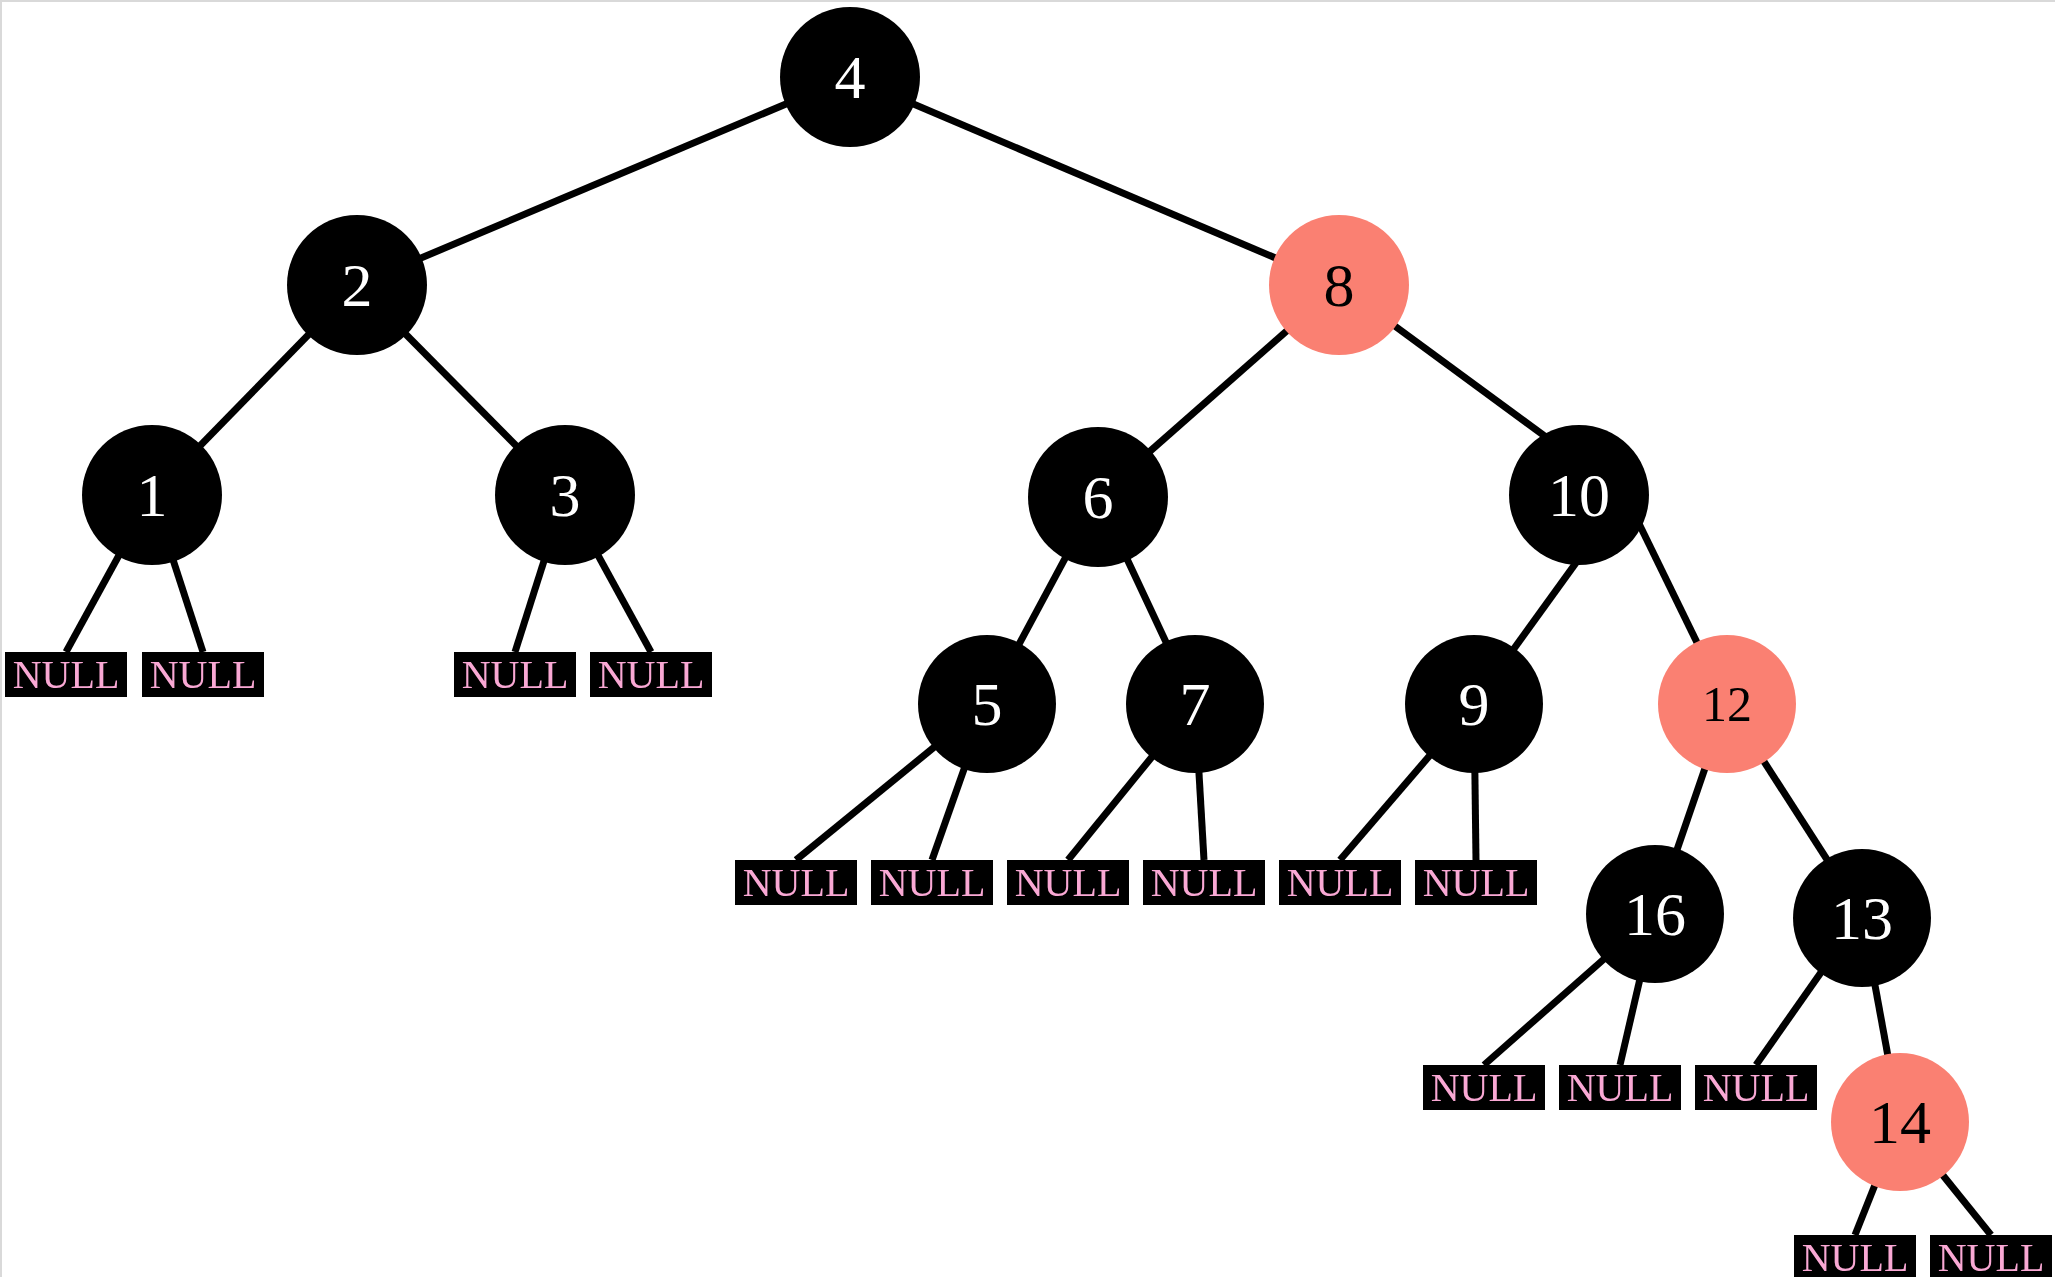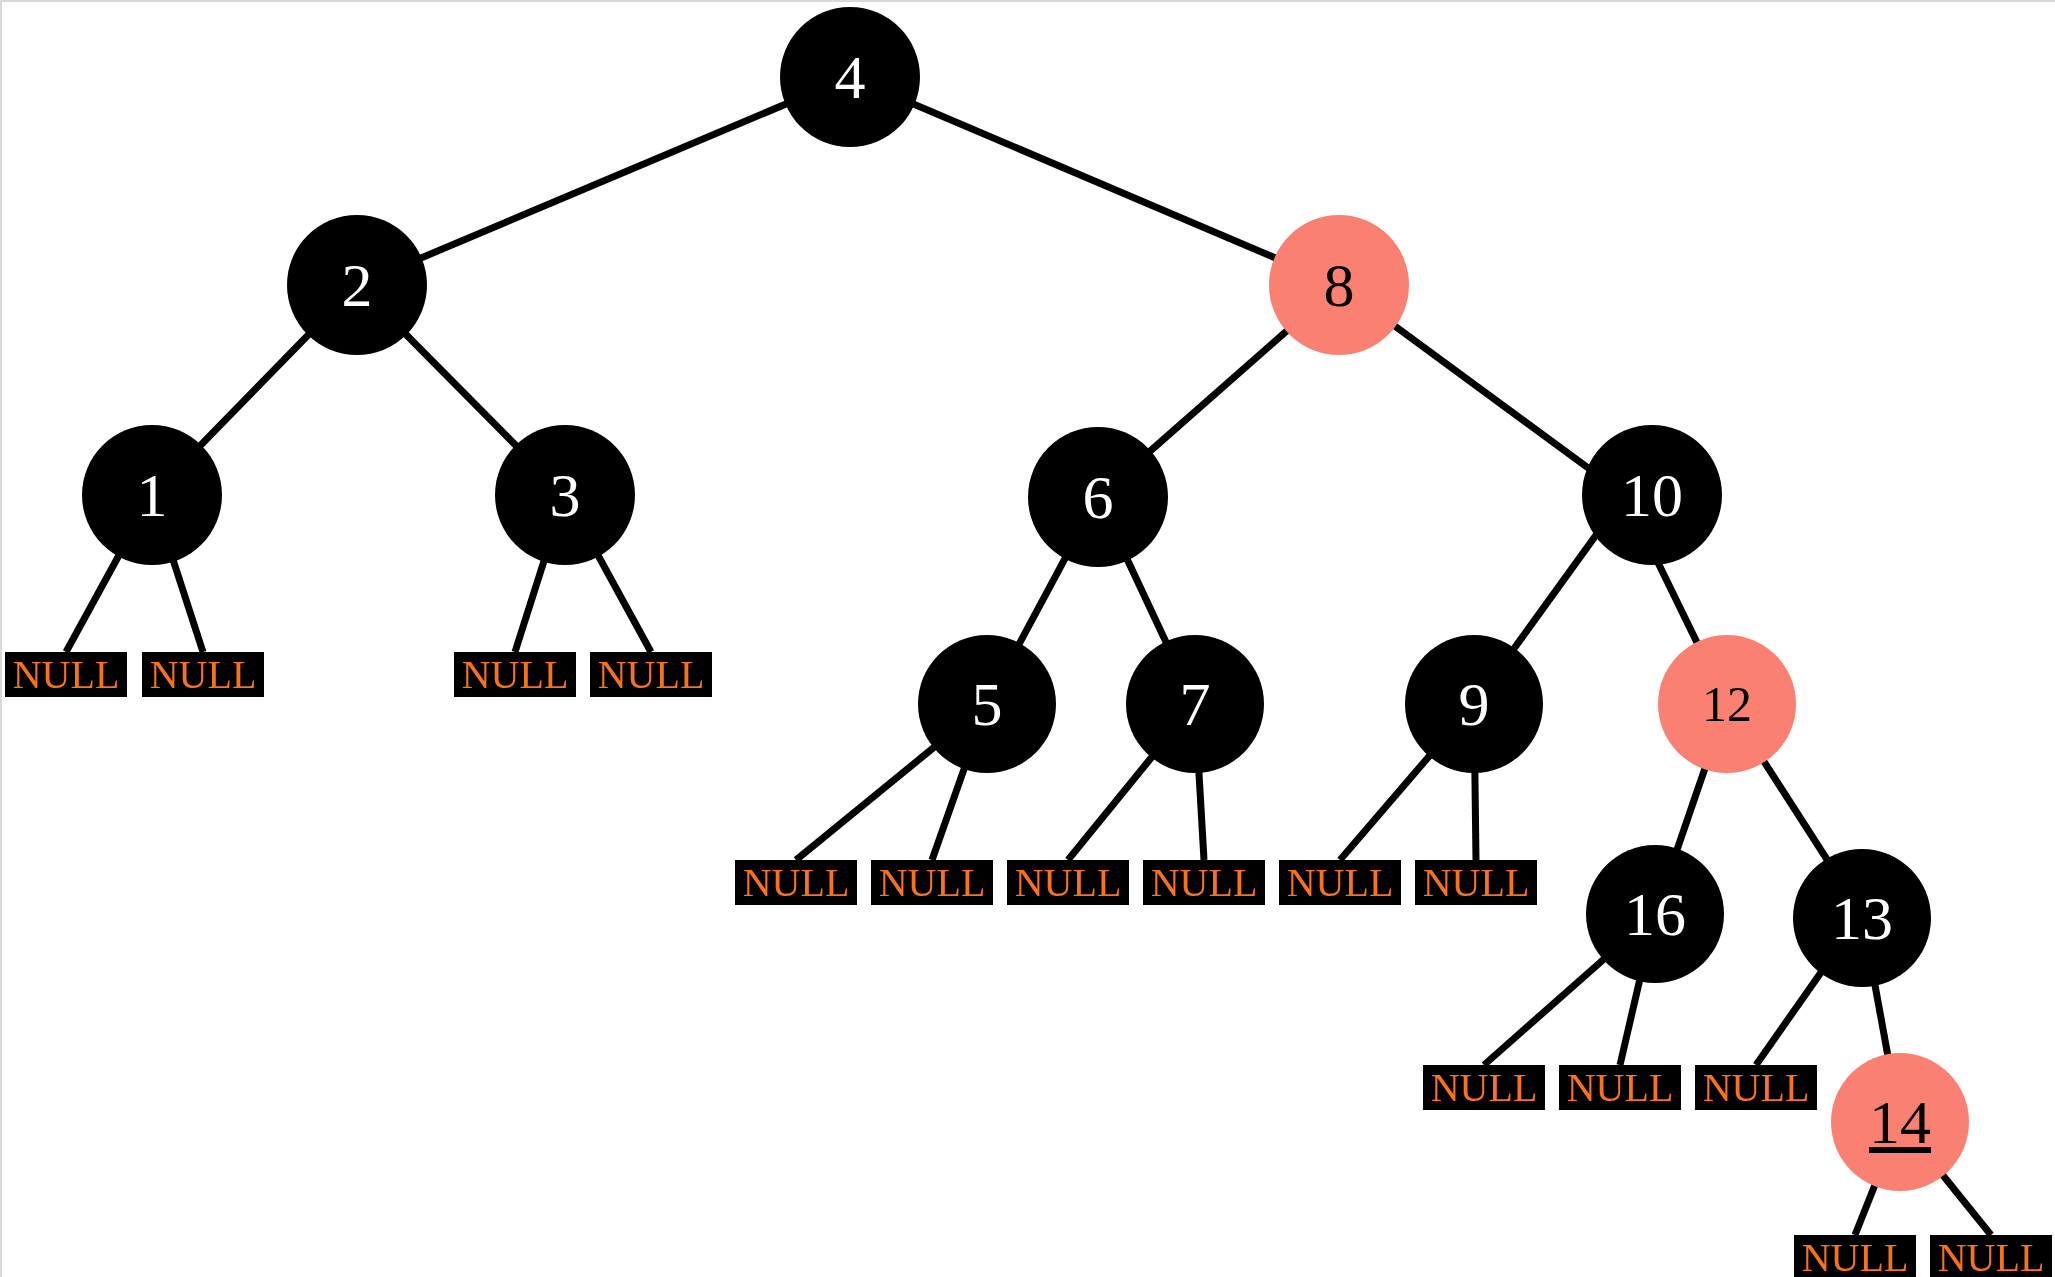--- a/index.html
+++ b/index.html
@@ -46,21 +46,21 @@
     color: #000000;
   }
   .node-label {
     font-family: "Liberation Serif", "DejaVu Serif", serif;
     font-weight: 400;
     display: block;
   }
   .nullbox {
     position: absolute;
     background: #000000;
-    color: #f97316;
+    color: #f9a8d4;
     display: flex;
     align-items: center;
     justify-content: center;
     box-sizing: border-box;
     line-height: 1;
   }
   .null-label {
     font-family: "Liberation Serif", "DejaVu Serif", serif;
     font-size: 40px;
     letter-spacing: 0px;
@@ -113,21 +113,21 @@
       </div>
       <div class="node black" style="left: 80px; top: 423px; width: 140px; height: 140px;">
         <span class="node-label" style="font-size: 62px;">1</span>
       </div>
       <div class="node black" style="left: 493px; top: 423px; width: 140px; height: 140px;">
         <span class="node-label" style="font-size: 62px;">3</span>
       </div>
       <div class="node black" style="left: 1026px; top: 425px; width: 140px; height: 140px;">
         <span class="node-label" style="font-size: 62px;">6</span>
       </div>
-      <div class="node black" style="left: 1580px; top: 423px; width: 140px; height: 140px;">
+      <div class="node black" style="left: 1507px; top: 423px; width: 140px; height: 140px;">
         <span class="node-label" style="font-size: 62px;">10</span>
       </div>
       <div class="node black" style="left: 916px; top: 633px; width: 138px; height: 138px;">
         <span class="node-label" style="font-size: 62px;">5</span>
       </div>
       <div class="node black" style="left: 1124px; top: 633px; width: 138px; height: 138px;">
         <span class="node-label" style="font-size: 62px;">7</span>
       </div>
       <div class="node black" style="left: 1403px; top: 633px; width: 138px; height: 138px;">
         <span class="node-label" style="font-size: 62px;">9</span>
@@ -135,21 +135,21 @@
       <div class="node red" style="left: 1656px; top: 633px; width: 138px; height: 138px;">
         <span class="node-label" style="font-size: 50px;">12</span>
       </div>
       <div class="node black" style="left: 1584px; top: 843px; width: 138px; height: 138px;">
         <span class="node-label" style="font-size: 62px;">16</span>
       </div>
       <div class="node black" style="left: 1791px; top: 847px; width: 138px; height: 138px;">
         <span class="node-label" style="font-size: 62px;">13</span>
       </div>
       <div class="node red" style="left: 1829px; top: 1051px; width: 138px; height: 138px;">
-        <span class="node-label" style="font-size: 62px; text-decoration: underline;">14</span>
+        <span class="node-label" style="font-size: 62px;">14</span>
       </div>
       <div class="nullbox" style="left: 3px; top: 650px; width: 122px; height: 45px;">
         <span class="null-label">NULL</span>
       </div>
       <div class="nullbox" style="left: 140px; top: 650px; width: 122px; height: 45px;">
         <span class="null-label">NULL</span>
       </div>
       <div class="nullbox" style="left: 452px; top: 650px; width: 122px; height: 45px;">
         <span class="null-label">NULL</span>
       </div>

